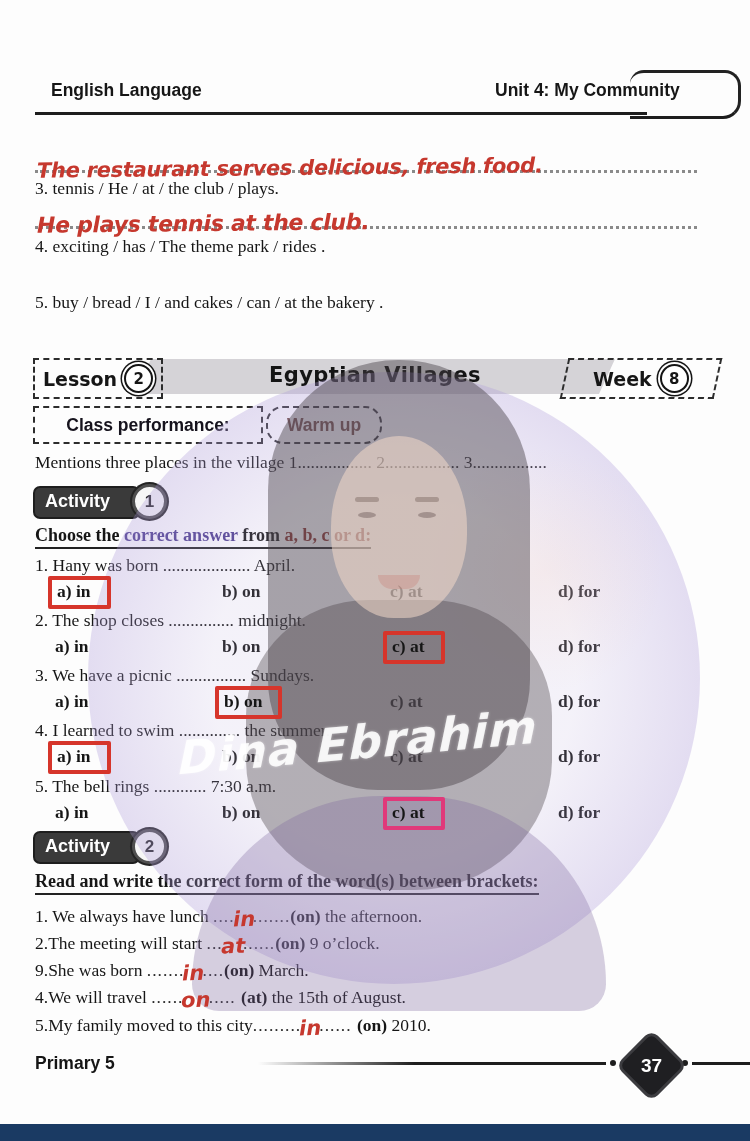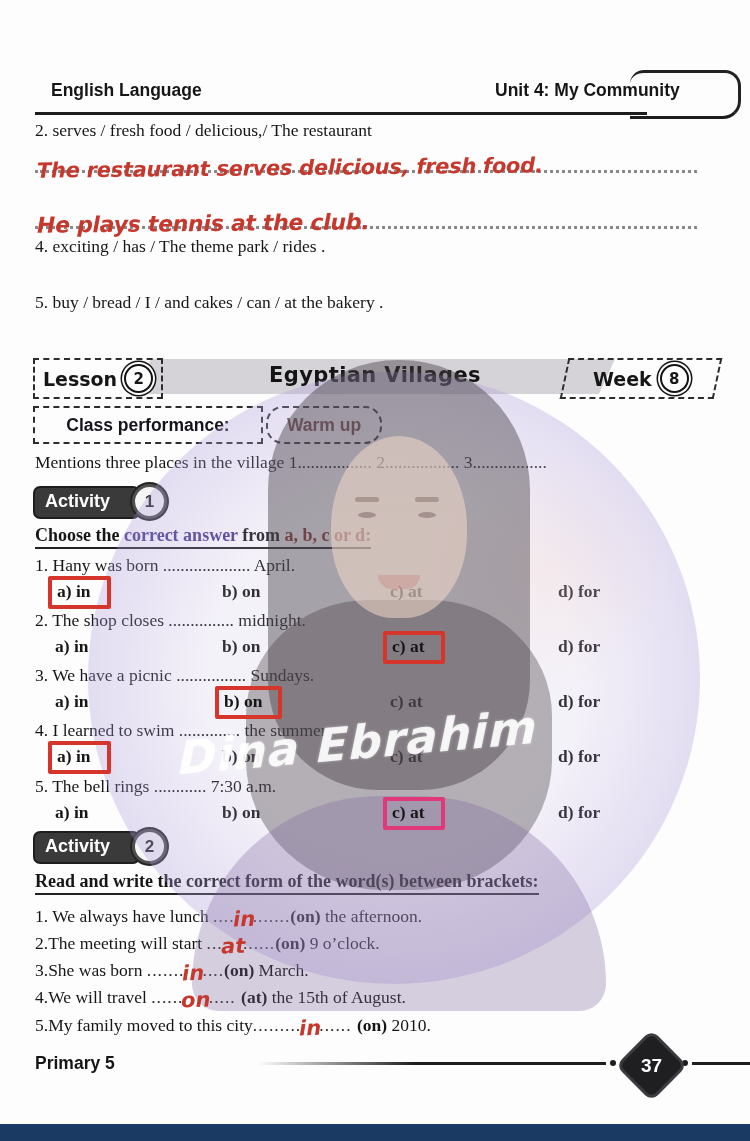--- a/index.html
+++ b/index.html
@@ -120,24 +120,24 @@
 </head>
 <body>
 
 <div class="page">
 
   <div class="abs hdr-left">English Language</div>
   <div class="abs hdr-right">Unit 4: My Community</div>
   <div class="abs hdr-bracket"></div>
   <div class="abs hdr-rule"></div>
 
-  <div class="abs stem" style="top:120px">2. serves / fresh food / delicious,/ The restaurant</div>
   <div class="abs ansline" style="top:142px">
     <span class="hand">The restaurant serves delicious, fresh food.</span>
   </div>
+  <div class="abs stem" style="top:178px">3. tennis / He / at / the club / plays.</div>
   <div class="abs ansline" style="top:198px">
     <span class="hand" style="font-size:22px">He plays tennis at the club.</span>
   </div>
   <div class="abs stem" style="top:236px">4. exciting / has / The theme park / rides .</div>
   <div class="abs stem" style="top:292px">5. buy / bread / I / and cakes / can / at the bakery .</div>
 
   <div class="abs band"></div>
   <div class="abs band-title">Egyptian Villages</div>
   <div class="abs dashbox lessonbox">
     <span class="bannerword">Lesson</span>
@@ -217,21 +217,21 @@
     <span class="secthead serif">Read and write the correct form of the word(s) between brackets:</span>
   </div>
 
   <div class="abs a2item" style="top:903px">
     <span>1. We always have lunch </span><span class="dots">....</span><span class="hand">in</span><span class="dots">.......</span><span class="b">(on)</span><span> the afternoon.</span>
   </div>
   <div class="abs a2item" style="top:930px">
     <span>2.The meeting will start </span><span class="dots">...</span><span class="hand">at</span><span class="dots">......</span><span class="b">(on)</span><span> 9 o’clock.</span>
   </div>
   <div class="abs a2item" style="top:957px">
-    <span>3.She was born </span><span class="dots">.......</span><span class="hand">in</span><span class="dots">....</span><span class="b">(on)</span><span> March.</span>
+    <span>9.She was born </span><span class="dots">.......</span><span class="hand">in</span><span class="dots">....</span><span class="b">(on)</span><span> March.</span>
   </div>
   <div class="abs a2item" style="top:984px">
     <span>4.We will travel </span><span class="dots">......</span><span class="hand">on</span><span class="dots">..... </span><span class="b">(at)</span><span> the 15th of August.</span>
   </div>
   <div class="abs a2item" style="top:1012px">
     <span>5.My family moved to this city</span><span class="dots">.........</span><span class="hand">in</span><span class="dots">...... </span><span class="b">(on)</span><span> 2010.</span>
   </div>
 
   <div class="wm">
     <div class="wm-circle"></div>

